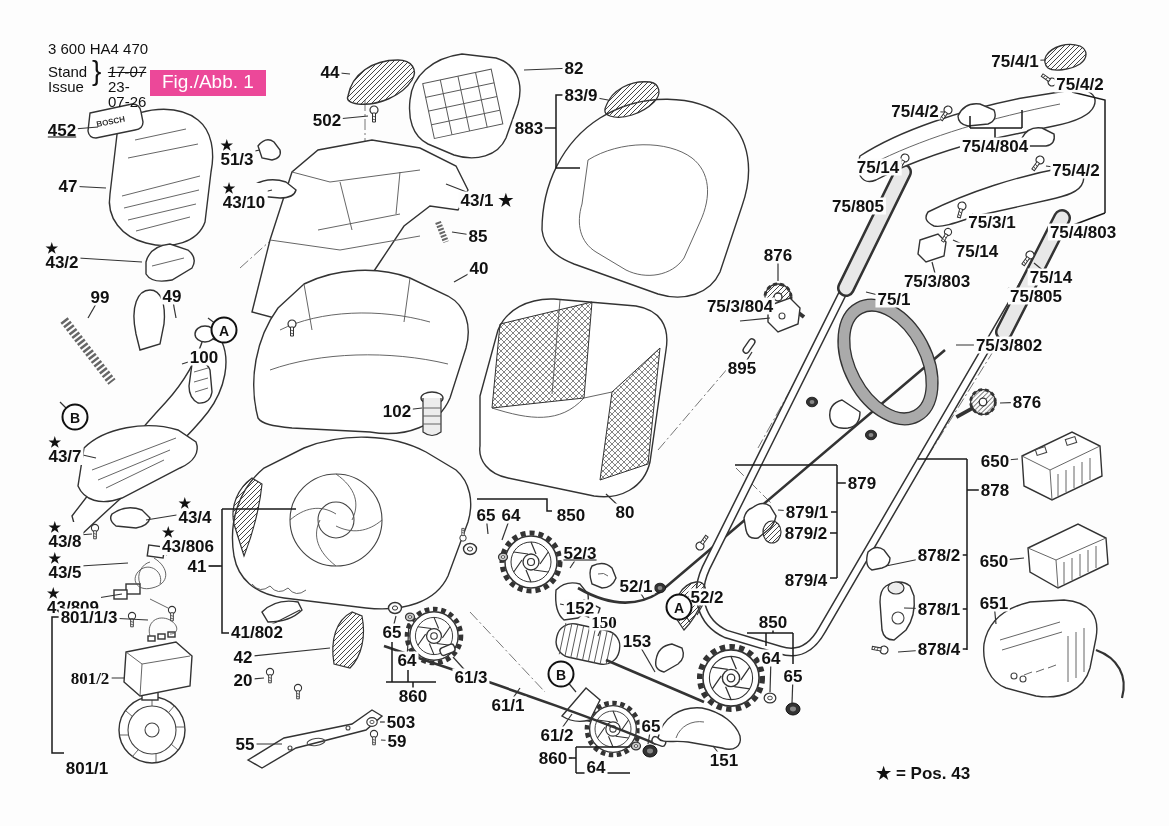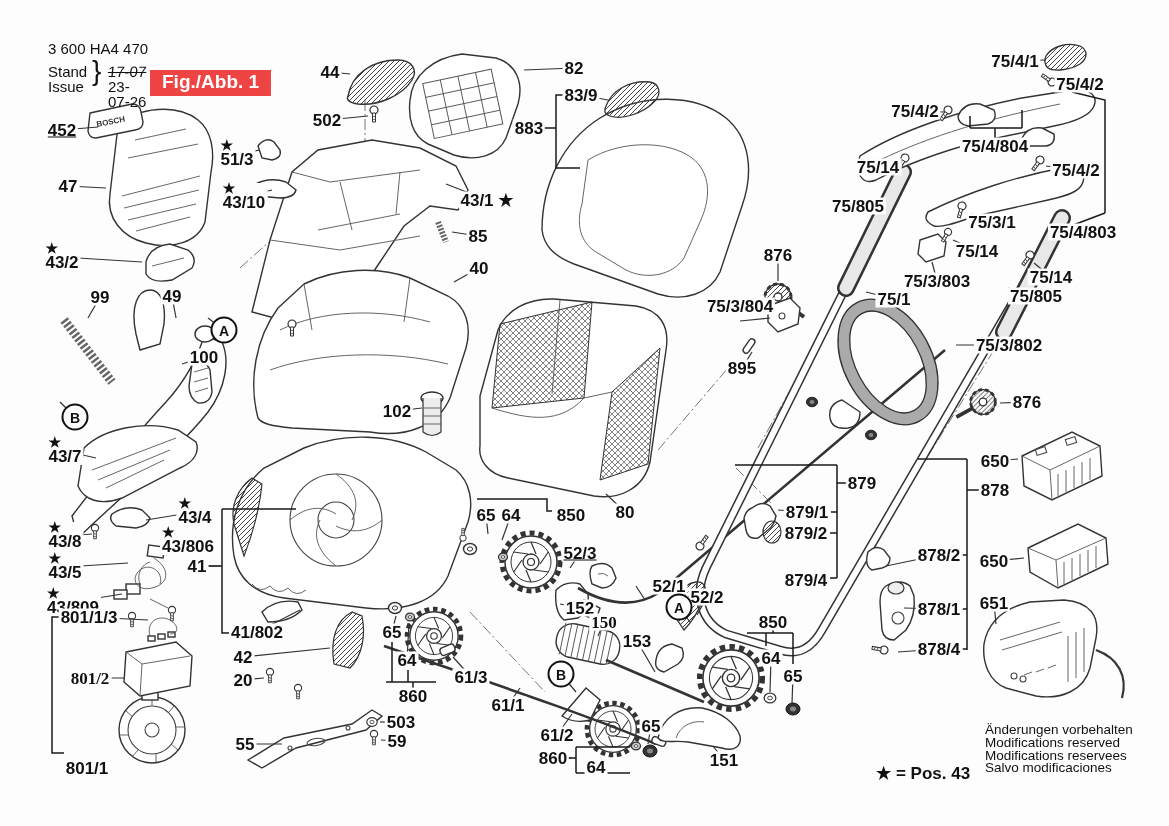--- a/index.html
+++ b/index.html
@@ -18,21 +18,21 @@
        line-height:1.0;background:#fdfdfd;padding:0 2px;white-space:nowrap;text-align:center;z-index:5;}
   .lbl .star{display:block;text-align:left;font-size:14px;line-height:11px;}
   .lbl.circ{width:23px;height:23px;border:2px solid #111;border-radius:50%;padding:0;
        display:flex;align-items:center;justify-content:center;font-size:14px;background:#fdfdfd;}
   .hdr{position:absolute;left:48px;top:40px;z-index:6;}
   .hdr-num{font-size:15px;margin-bottom:7px;}
   .hdr-row{position:relative;font-size:15px;line-height:15px;}
   .brace{position:absolute;left:44px;top:-1px;font-size:28px;font-weight:normal;}
   .dates{position:absolute;left:60px;top:0;}
   .struck{text-decoration:line-through;display:inline-block;transform:skewX(-6deg);}
-  .figbox{position:absolute;left:150px;top:70px;background:#ef4444;color:#fff;font-weight:bold;
+  .figbox{position:absolute;left:150px;top:70px;background:#ec4899;color:#fff;font-weight:normal;
        font-size:19px;padding:1px 12px 3px 12px;z-index:6;}
   .notes{position:absolute;left:985px;top:724px;font-size:13.5px;line-height:12.8px;z-index:6;}
   .starlegend{position:absolute;left:876px;top:763px;font-size:17px;font-weight:bold;z-index:6;}
   .plate-logo{font-size:8px;font-weight:bold;fill:#333;}
 </style>
 </head>
 <body>
 
 <div class="stage">
 
@@ -44,26 +44,20 @@
       <div class="brace">}</div>
       <div class="dates">
         <div class="struck">17-07</div>
         <div>23-07-26</div>
       </div>
     </div>
   </div>
   <div class="figbox">Fig./Abb. 1</div>
 
   <div class="starlegend">★ = Pos. 43</div>
-  <div class="notes">
-    <div>Änderungen vorbehalten</div>
-    <div>Modifications reserved</div>
-    <div>Modifications reservees</div>
-    <div>Salvo modificaciones</div>
-  </div>
 
   <svg id="art" width="1169" height="826" viewBox="0 0 1169 826">
     <defs>
       <pattern id="mesh" width="6" height="6" patternUnits="userSpaceOnUse">
         <path d="M0 6L6 0M0 0L6 6" stroke="#666" stroke-width="0.8"></path>
       </pattern>
       <pattern id="hatch" width="5" height="5" patternUnits="userSpaceOnUse">
         <path d="M0 5L5 0" stroke="#444" stroke-width="1"></path>
       </pattern>
       <g id="wheel">
@@ -489,21 +483,21 @@
       <div class="lbl" style="left: 581px; top: 95px;"><span>83/9</span></div>
       <div class="lbl" style="left: 529px; top: 128px;"><span>883</span></div>
       <div class="lbl" style="left: 487px; top: 200px;"><span>43/1 ★</span></div>
       <div class="lbl" style="left: 478px; top: 236px;"><span>85</span></div>
       <div class="lbl" style="left: 479px; top: 268px;"><span>40</span></div>
       <div class="lbl" style="left: 397px; top: 411px;"><span>102</span></div>
       <div class="lbl" style="left: 486px; top: 515px;"><span>65</span></div>
       <div class="lbl" style="left: 511px; top: 515px;"><span>64</span></div>
       <div class="lbl" style="left: 571px; top: 515px;"><span>850</span></div>
       <div class="lbl" style="left: 580px; top: 553px; text-decoration: underline;"><span>52/3</span></div>
-      <div class="lbl" style="left: 636px; top: 586px; margin-left: 33px;"><span>52/1</span></div>
+      <div class="lbl" style="left: 636px; top: 586px;"><span>52/1</span></div>
       <div class="lbl" style="left: 580px; top: 608px;"><span>152</span></div>
       <div class="lbl" style="left: 604px; top: 622px; font-family: Liberation Serif, serif;"><span>150</span></div>
       <div class="lbl" style="left: 637px; top: 641px;"><span>153</span></div>
       <div class="lbl" style="left: 625px; top: 512px;"><span>80</span></div>
       <div class="lbl" style="left: 778px; top: 255px;"><span>876</span></div>
       <div class="lbl" style="left: 740px; top: 306px;"><span>75/3/804</span></div>
       <div class="lbl" style="left: 742px; top: 368px;"><span>895</span></div>
       <div class="lbl" style="left: 894px; top: 299px;"><span>75/1</span></div>
       <div class="lbl" style="left: 937px; top: 281px;"><span>75/3/803</span></div>
       <div class="lbl" style="left: 1009px; top: 345px;"><span>75/3/802</span></div>

